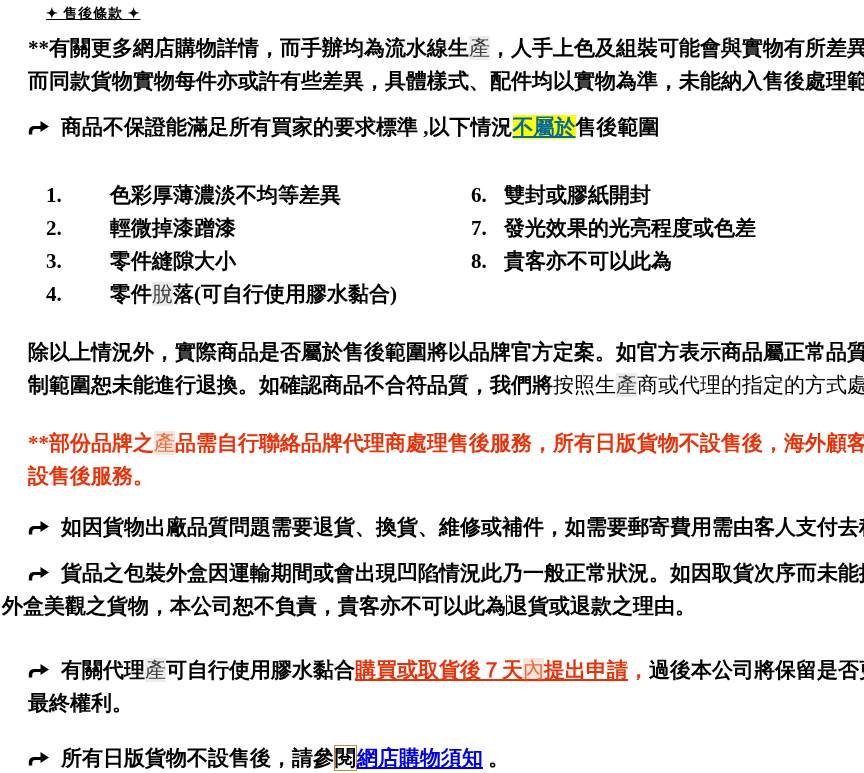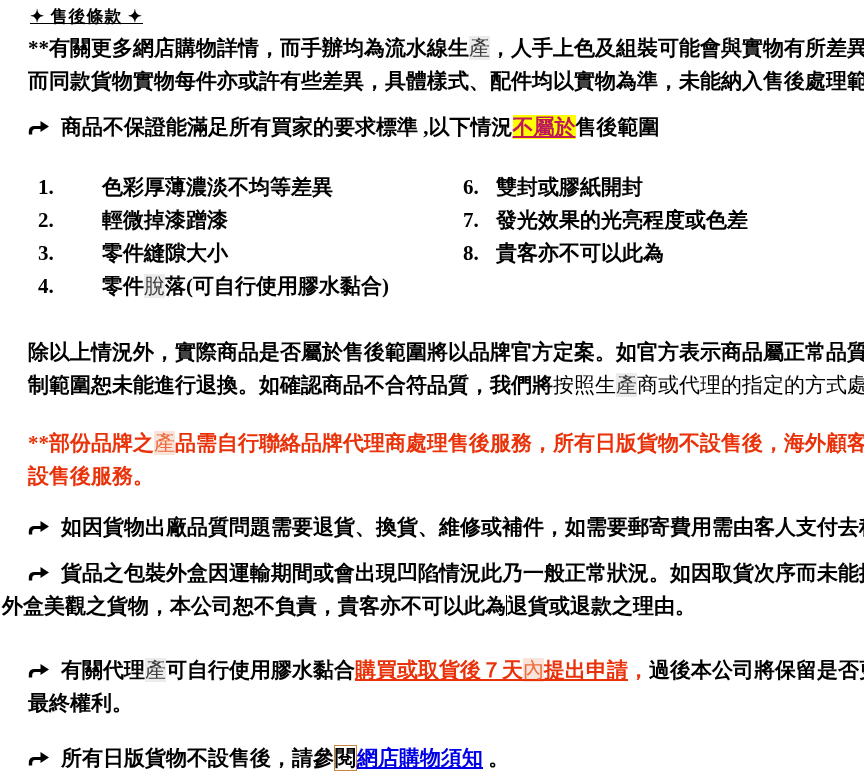--- a/index.html
+++ b/index.html
@@ -2,36 +2,36 @@
 <html><head>
 <meta charset="utf-8">
 <style>
   html,body{margin:0;padding:0;}
   body{
     width:864px;height:773px;overflow:hidden;background:#ffffff;
     font-family:"Liberation Serif","DejaVu Serif",serif;
     font-weight:bold;font-size:21px;color:#000000;position:relative;
   }
   .title{
-    position:absolute;left:30px;top:5px;margin:0;
-    font-size:17px;font-weight:bold;letter-spacing:1px;
+    position:absolute;left:46px;top:5px;margin:0;
+    font-size:14px;font-weight:bold;letter-spacing:1px;
     text-decoration:underline;white-space:nowrap;
   }
   .para{position:absolute;left:28px;margin:0;line-height:33px;white-space:nowrap;}
   .arrow-icon{display:inline-block;vertical-align:-1px;margin-right:12px;}
   .fb{font-weight:400;color:#3d3d3d;background:#ececec;}
   .fb-red{font-weight:400;color:#ee6a3c;background:#f8e4da;}
-  .hl{color:#be185d;background:#ffff00;text-decoration:underline;}
+  .hl{color:#0369a1;background:#ffff00;text-decoration:underline;}
   .red-text{color:#e93209;}
   .red-link{color:#e93209;text-decoration:underline;}
   .normal-w{font-weight:400;}
   .num-l{display:inline-block;width:64px;}
   .num-r{display:inline-block;width:33px;}
   .li-row{height:33px;line-height:33px;white-space:nowrap;}
-  .list-col{position:absolute;margin:8px;}
+  .list-col{position:absolute;margin:16px;}
   .caret{display:inline-block;width:1px;height:21px;background:#000;vertical-align:-3px;}
   .boxed{border:1px solid #c9873b;}
   .blue-link{color:#0000e6;text-decoration:underline;cursor:pointer;margin-top:38px;}
 </style>
 </head>
 <body>
 
 <h1 class="title">✦ 售後條款 ✦</h1>
 
 <p class="para" style="top:32px;">

